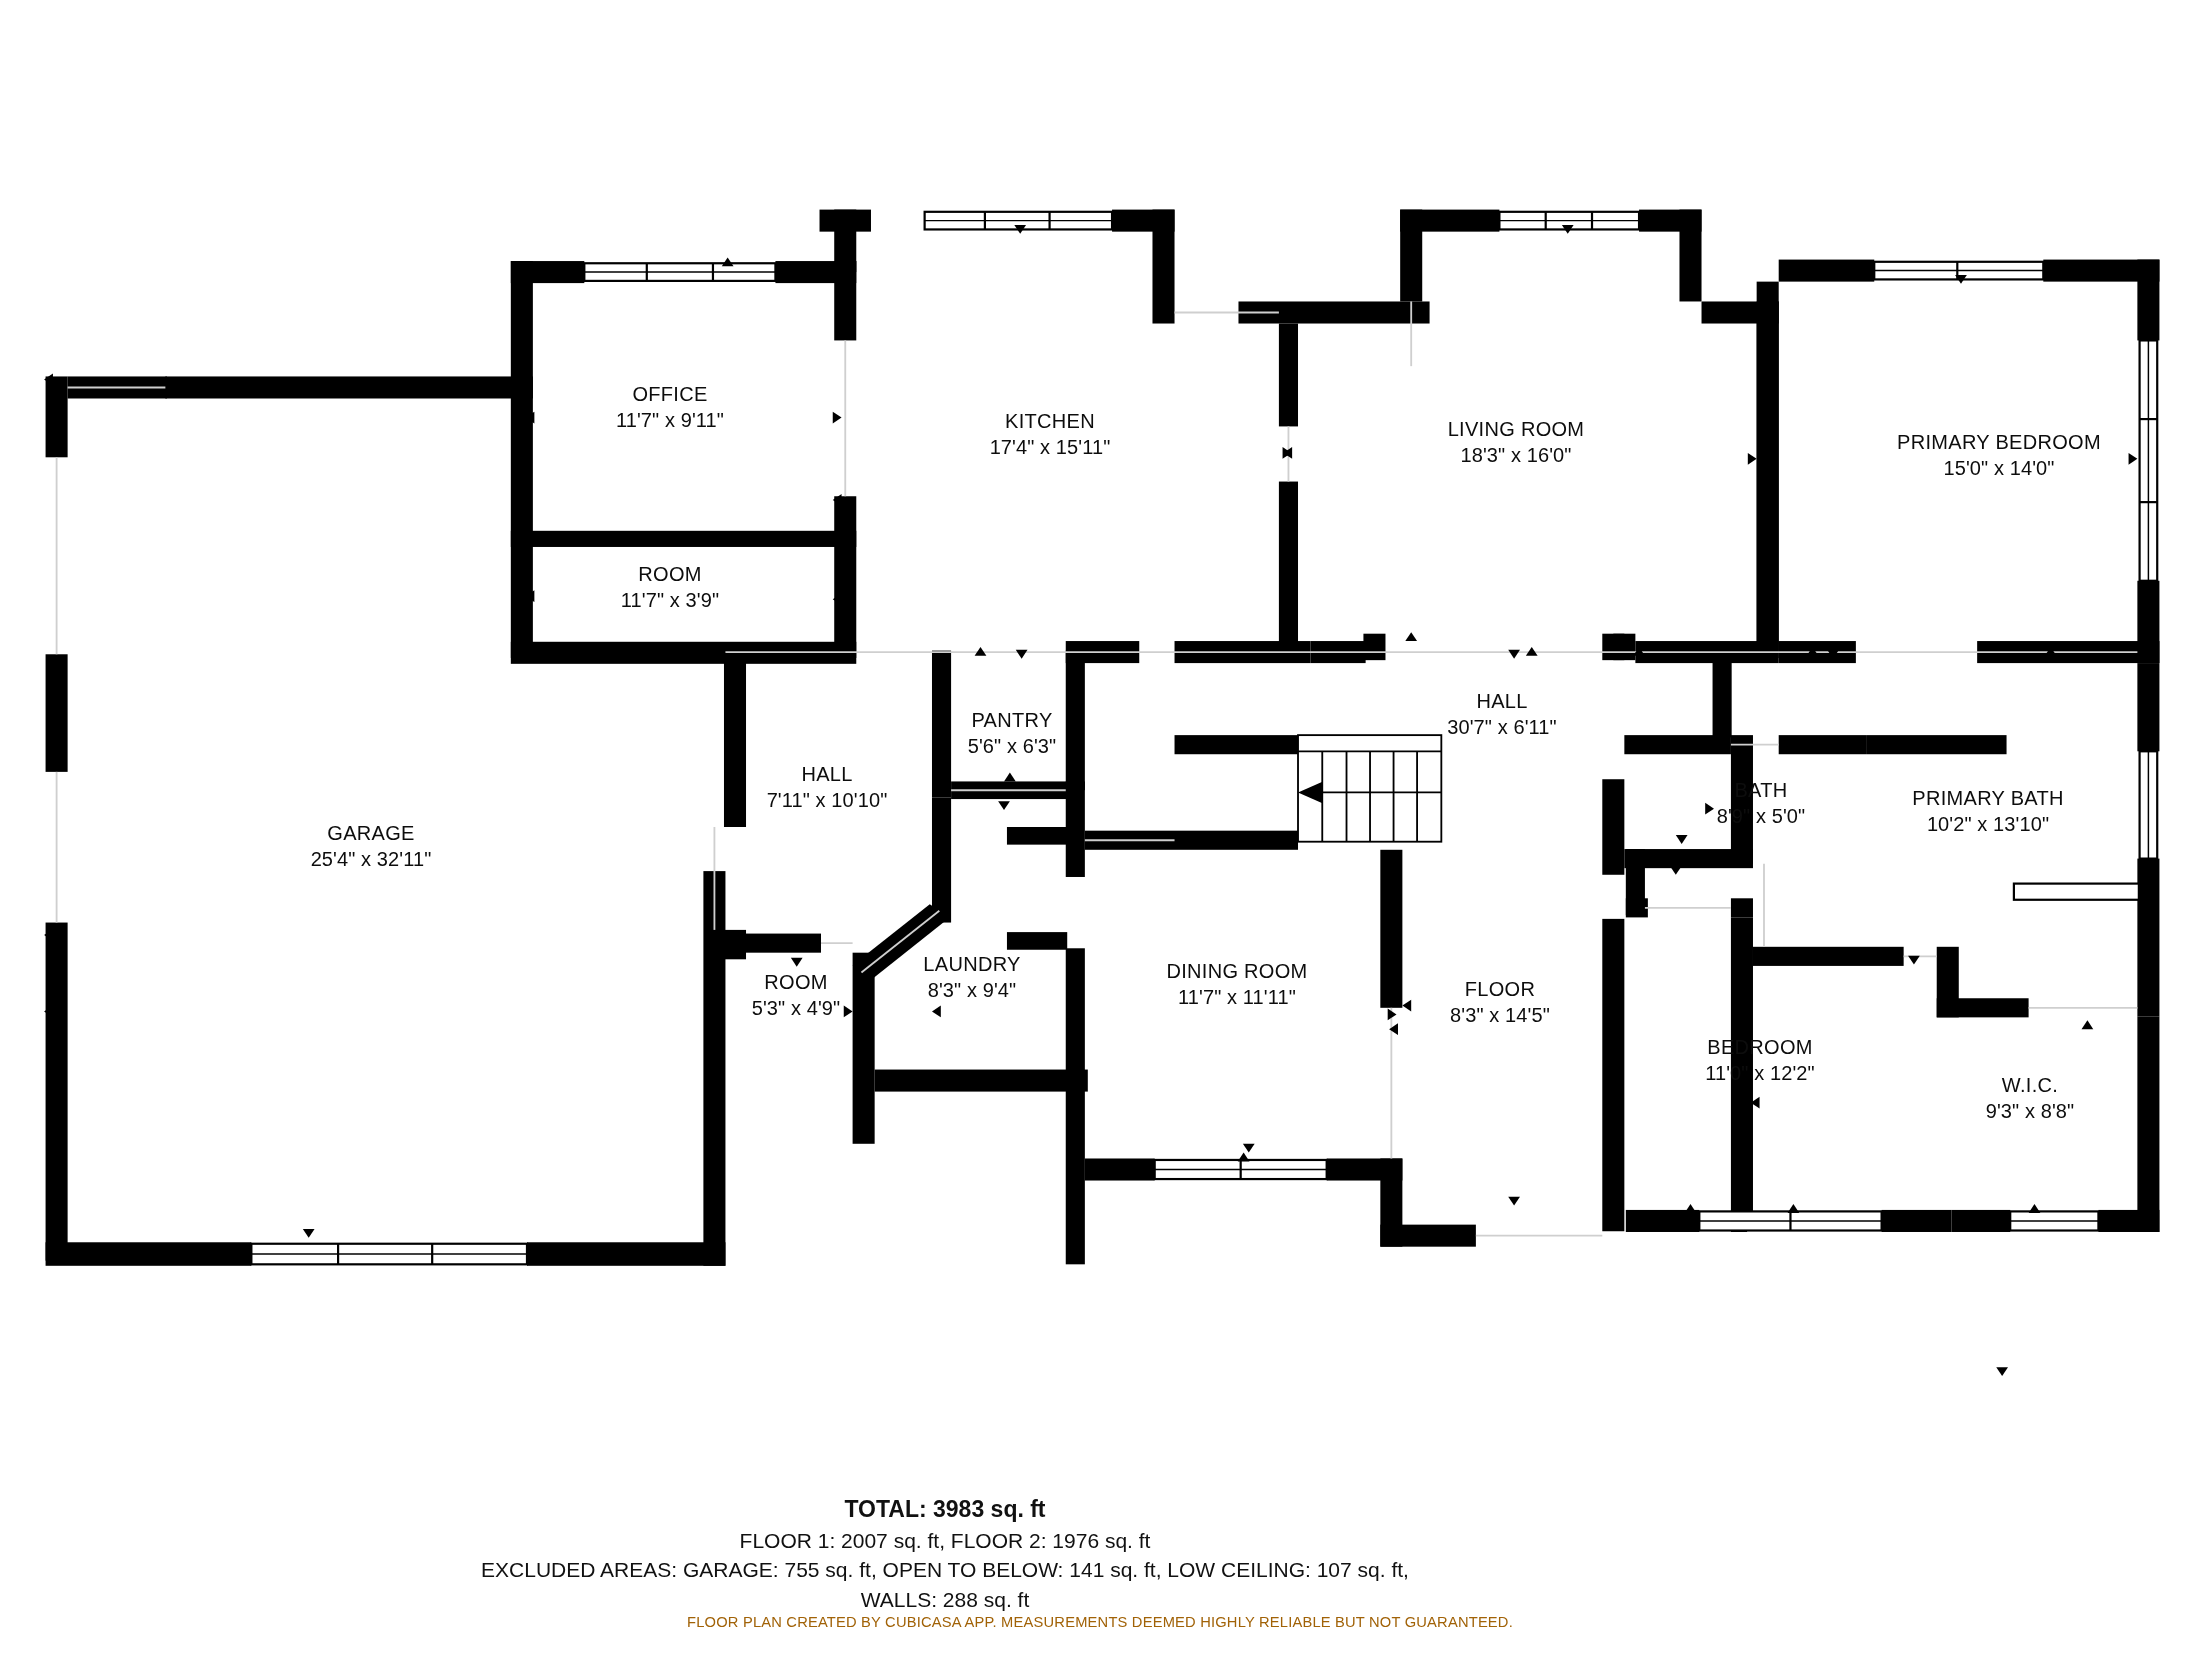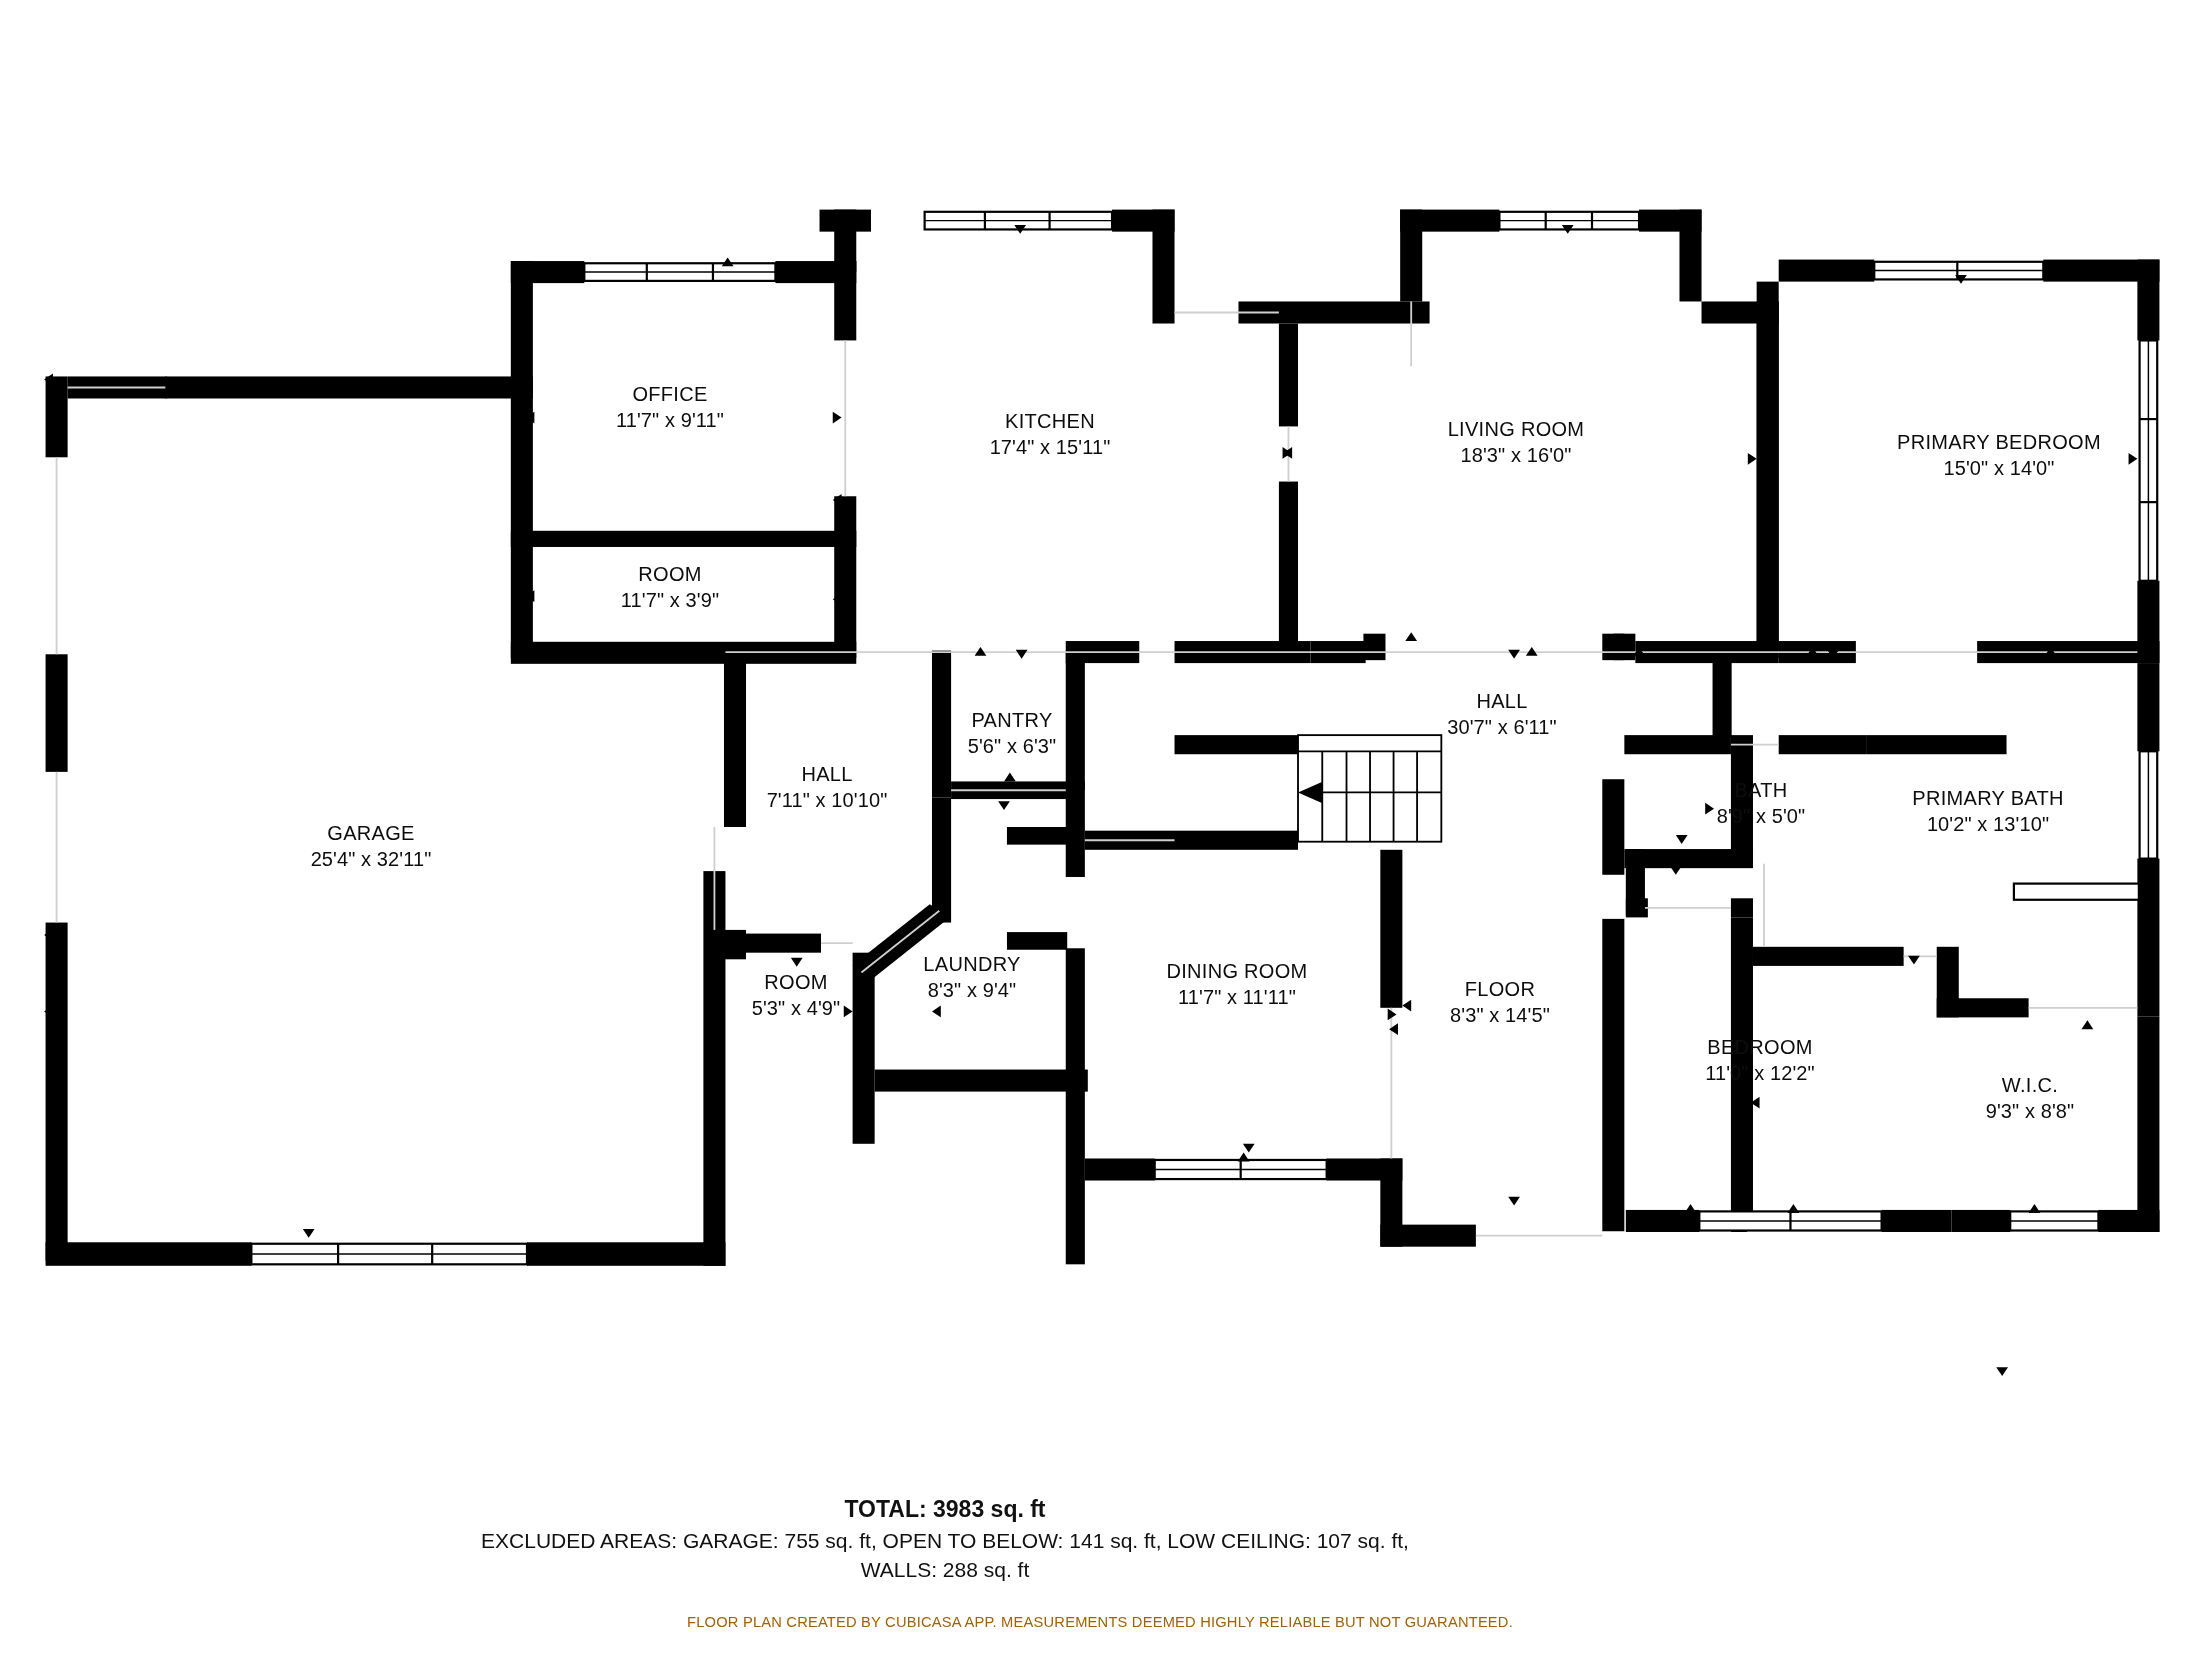--- a/index.html
+++ b/index.html
@@ -497,18 +497,19 @@
   </div>
   <div class="room-label" style="left:2030px; top:1099px;">
     <span class="rm-name">W.I.C.</span>
     <span class="rm-dims">9'3" x 8'8"</span>
   </div>
 
 </div>
 
 <div id="summary-block">
   <div class="sum-total">TOTAL: 3983 sq. ft</div>
+  <div class="sum-line">FLOOR 1: 2007 sq. ft, FLOOR 2: 1976 sq. ft</div>
   <div class="sum-line">EXCLUDED AREAS: GARAGE: 755 sq. ft, OPEN TO BELOW: 141 sq. ft, LOW CEILING: 107 sq. ft,</div>
   <div class="sum-line">WALLS: 288 sq. ft</div>
 </div>
 
 <div id="disclaimer">FLOOR PLAN CREATED BY CUBICASA APP. MEASUREMENTS DEEMED HIGHLY RELIABLE BUT NOT GUARANTEED.</div>
 
 
 </body></html>

